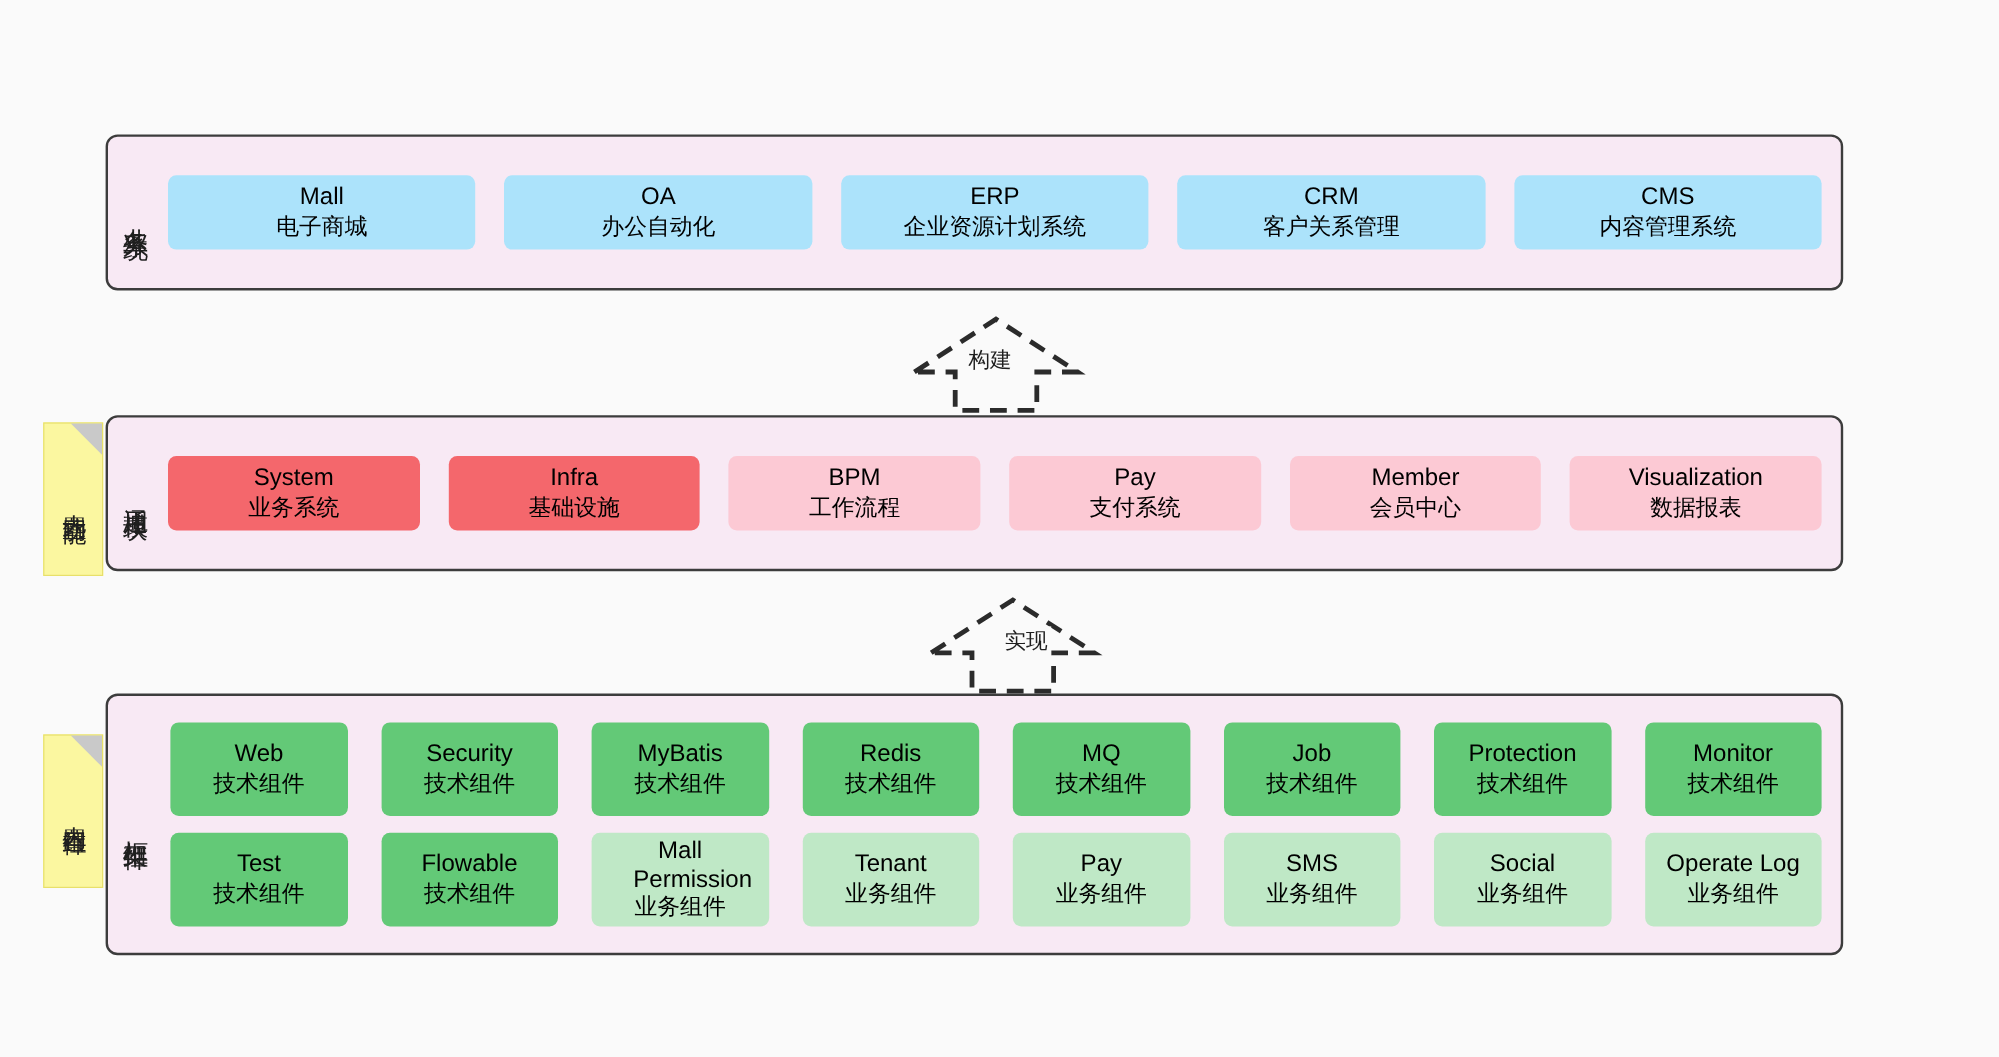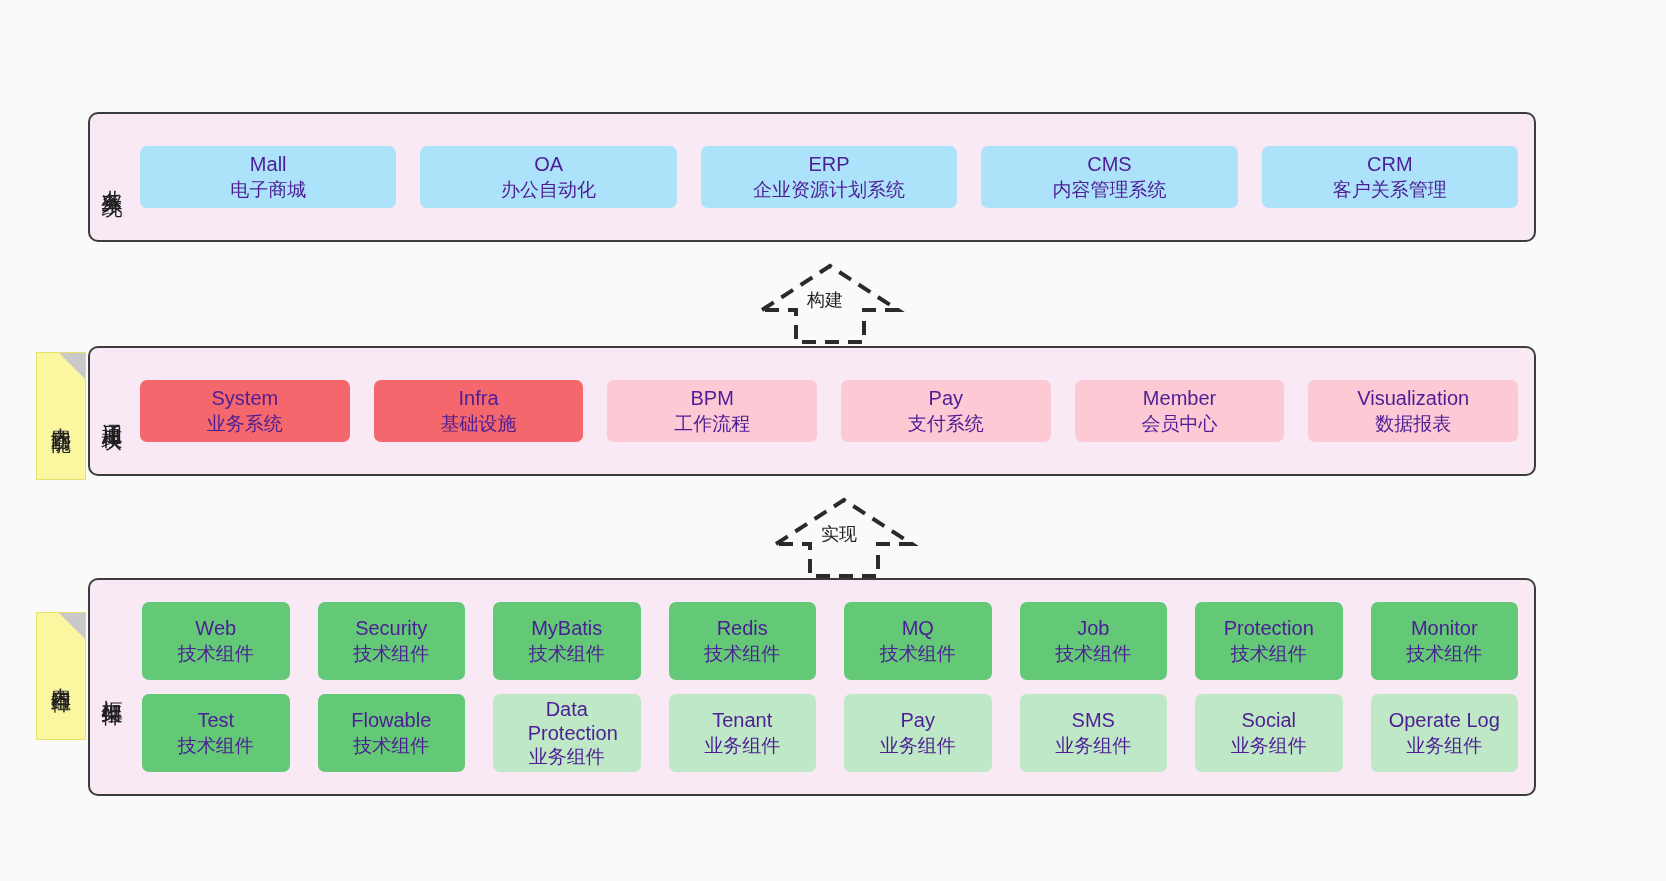--- a/index.html
+++ b/index.html
@@ -50,21 +50,21 @@
   .row > .card { flex: 1 1 0; }
 
   
   .card {
     border-radius: 7px;
     display: flex;
     flex-direction: column;
     align-items: center;
     justify-content: center;
     text-align: center;
-    color: #4c1d95;
+    color: #000000;
     line-height: 1.28;
     padding: 6px 4px;
   }
   .card .t1 { font-size: 20px; }
   .card .t2 { font-size: 19px; }
   .card.three .t1 { line-height: 1.2; }
 
   .c-blue        { background: #ace3fb; }
   .c-red         { background: #f4676c; }
   .c-pink        { background: #fcc9d4; }
@@ -124,26 +124,26 @@
         </div>
         <div class="card c-blue">
           <span class="t1">OA</span>
           <span class="t2">办公自动化</span>
         </div>
         <div class="card c-blue">
           <span class="t1">ERP</span>
           <span class="t2">企业资源计划系统</span>
         </div>
         <div class="card c-blue">
+          <span class="t1">CRM</span>
+          <span class="t2">客户关系管理</span>
+        </div>
+        <div class="card c-blue">
           <span class="t1">CMS</span>
           <span class="t2">内容管理系统</span>
-        </div>
-        <div class="card c-blue">
-          <span class="t1">CRM</span>
-          <span class="t2">客户关系管理</span>
         </div>
       </div>
     </div>
   </div>
 
   <div class="conn" style="left:760px; top:262px; width:140px; height:82px;">
     <svg width="140" height="82" viewBox="0 0 140 82">
       <path d="M 2 48 L 70 4 L 138 48 L 104 48 L 104 80 L 36 80 L 36 48 Z" fill="none" stroke="#2b2b2b" stroke-width="4" stroke-dasharray="14 9" stroke-linejoin="miter"></path>
     </svg>
     <span class="conn-label" style="left:44px; top:26px;">构建</span>
@@ -182,21 +182,21 @@
           <span class="t2">数据报表</span>
         </div>
       </div>
     </div>
   </div>
 
   <div class="conn" style="left:774px; top:496px; width:140px; height:82px;">
     <svg width="140" height="82" viewBox="0 0 140 82">
       <path d="M 2 48 L 70 4 L 138 48 L 104 48 L 104 80 L 36 80 L 36 48 Z" fill="none" stroke="#2b2b2b" stroke-width="4" stroke-dasharray="14 9" stroke-linejoin="miter"></path>
     </svg>
-    <span class="conn-label" style="left:44px; top:26px;">实现</span>
+    <span class="conn-label" style="left:60px; top:26px;">实现</span>
   </div>
 
   <div class="note" style="left:36px; top:612px; width:50px; height:128px;">
     <span>内置组件</span>
   </div>
 
   <div class="layer" id="layer-framework" style="left:88px; top:578px; width:1448px; height:218px;">
     <div class="layer-title">框架组件</div>
     <div class="layer-body" style="gap:14px; padding:14px 16px 14px 8px;">
 
@@ -238,21 +238,21 @@
       <div class="row" style="gap:28px; height:78px;border-radius:18px;">
         <div class="card c-green">
           <span class="t1">Test</span>
           <span class="t2">技术组件</span>
         </div>
         <div class="card c-green">
           <span class="t1">Flowable</span>
           <span class="t2">技术组件</span>
         </div>
         <div class="card c-lightgreen three">
-          <span class="t1" style="display:block; max-width:78px;">Data Protection</span>
+          <span class="t1" style="display:block; max-width:78px;">Mall Permission</span>
           <span class="t2">业务组件</span>
         </div>
         <div class="card c-lightgreen">
           <span class="t1">Tenant</span>
           <span class="t2">业务组件</span>
         </div>
         <div class="card c-lightgreen">
           <span class="t1">Pay</span>
           <span class="t2">业务组件</span>
         </div>

